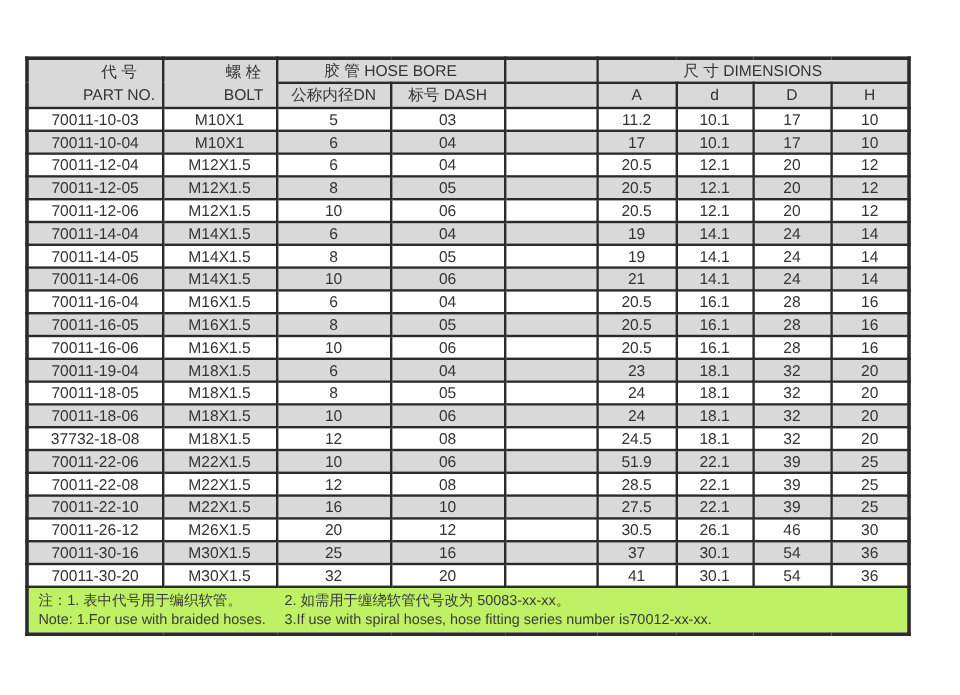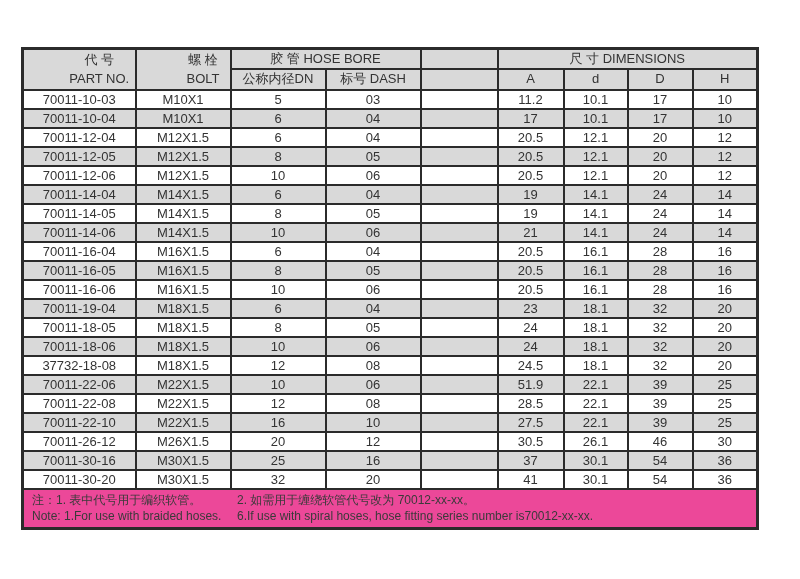--- a/index.html
+++ b/index.html
@@ -40,21 +40,21 @@
     line-height: 18px;
   }
   thead th.two-line { height: 41px; padding-left: 40px; }
   thead th.two-line div { line-height: 19px; }
   tbody td {
     height: 19px;
     background: #ffffff;
   }
   tbody tr:nth-child(even) td { background: #d9d9d9; }
   tfoot td.notes {
-    background: #ec4899;
+    background: #bef264;
     text-align: left;
     padding: 2px 8px 3px 8px;
     font-size: 12px;
     white-space: normal;
   }
   .note-line {
     display: flex;
     line-height: 16px;
     color: #3a3a3a;
   }
@@ -332,23 +332,23 @@
     <td>30.1</td>
     <td>54</td>
     <td>36</td>
   </tr>
       </tbody>
     <tfoot>
       <tr>
         <td colspan="9" class="notes">
           <div class="note-line">
             <span class="note-a">注：1. 表中代号用于编织软管。</span>
-            <span class="note-b">2. 如需用于缠绕软管代号改为 70012-xx-xx。</span>
+            <span class="note-b">2. 如需用于缠绕软管代号改为 50083-xx-xx。</span>
           </div>
           <div class="note-line">
             <span class="note-a">Note: 1.For use with braided hoses.</span>
-            <span class="note-b">6.If use with spiral hoses, hose fitting series number is70012-xx-xx.</span>
+            <span class="note-b">3.If use with spiral hoses, hose fitting series number is70012-xx-xx.</span>
           </div>
         </td>
       </tr>
     </tfoot>
   </table>
 </div>
 
 </body></html>

